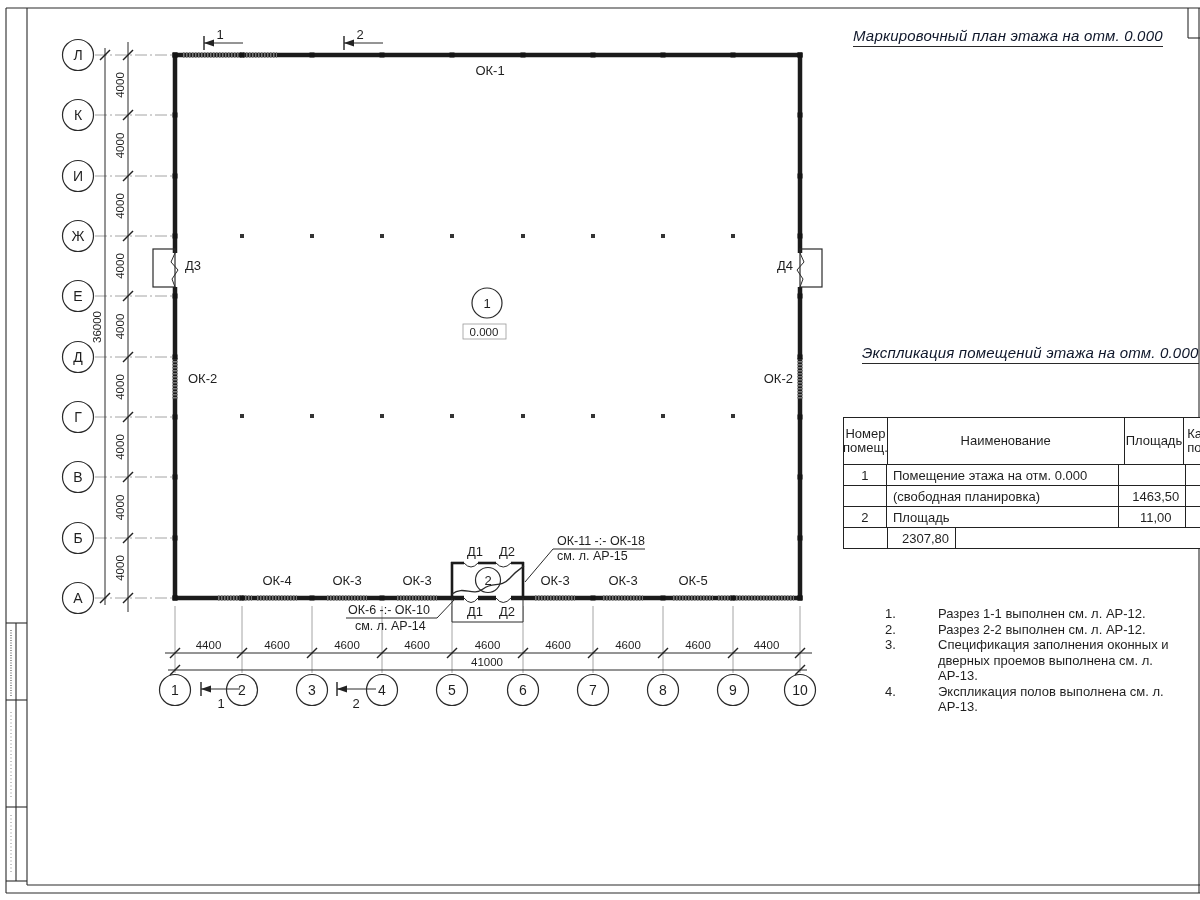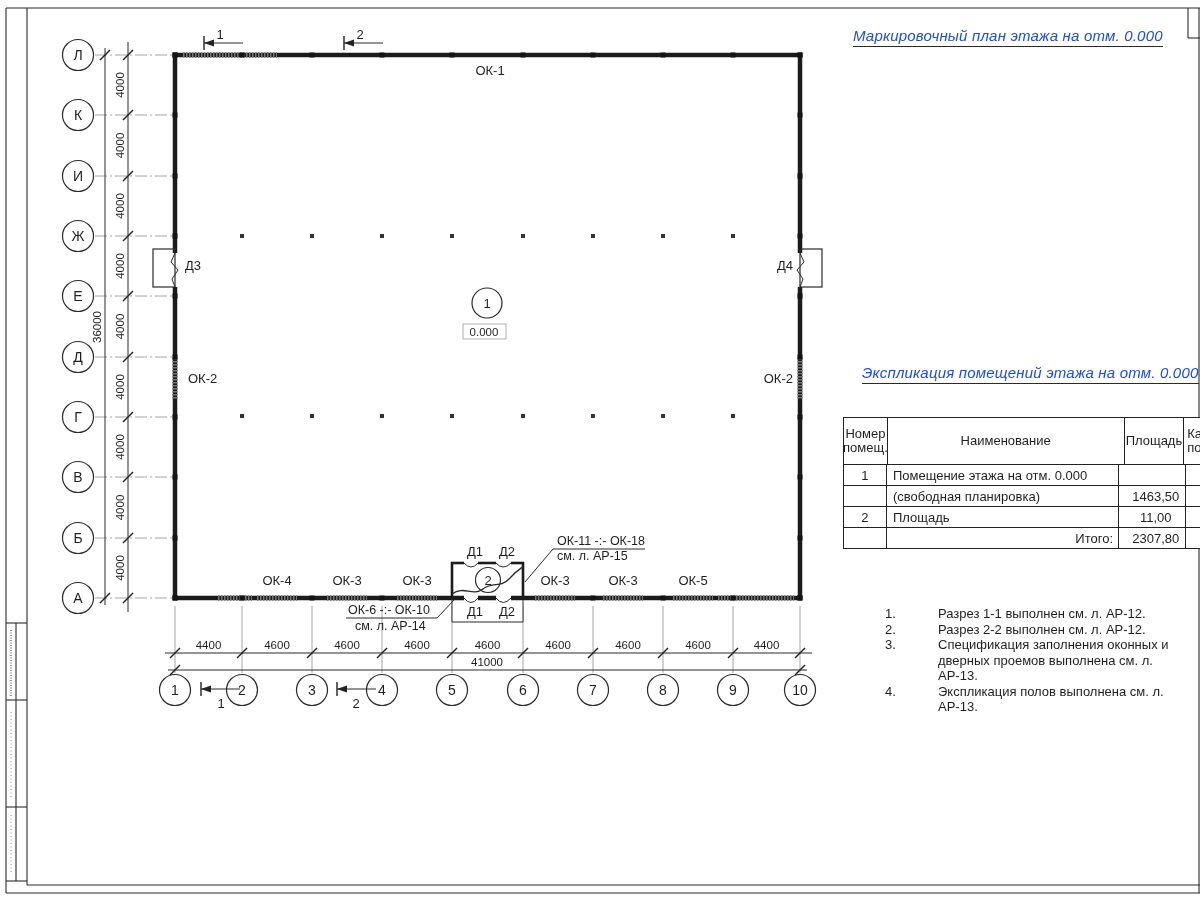--- a/index.html
+++ b/index.html
@@ -9,24 +9,24 @@
   svg text{font-family:"Liberation Sans", sans-serif;fill:#1f1f1f;}
   .wall{stroke:#1b1b1b;stroke-width:4.5;fill:none;stroke-linecap:butt;}
   .thin{stroke:#2a2a2a;stroke-width:1.2;fill:none;}
   .hair{stroke:#2a2a2a;stroke-width:1;fill:none;}
   .axisline{stroke:#9a9a9a;stroke-width:0.9;stroke-dasharray:12 3 2 3;fill:none;}
   .conn{stroke:#9a9a9a;stroke-width:0.9;fill:none;}
   .dim{stroke:#2a2a2a;stroke-width:1;fill:none;}
   .tick{stroke:#222;stroke-width:1.4;fill:none;}
   .hatch{stroke:#777;stroke-width:5.5;stroke-dasharray:1.5 1.5;fill:none;}
   .frame{stroke:#2a2a2a;stroke-width:1.1;fill:none;}
-  .titleline{font-style:italic;font-size:15px;letter-spacing:.2px;color:#1d4ed8;position:absolute;white-space:nowrap;}
+  .titleline{font-style:italic;font-size:15px;letter-spacing:.2px;color:#0f172a;position:absolute;white-space:nowrap;}
   .titleline span{border-bottom:1.2px solid #2a2a2a;padding-bottom:2px;}
   .plan-title{left:853px;top:27px;}
-  .table-title{left:862px;top:364px;}
+  .table-title{left:862px;top:344px;}
   .spec-table{position:absolute;left:843px;top:417px;width:402px;border:1.5px solid #222;background:#fff;box-sizing:border-box;}
   .thead{display:flex;height:46px;border-bottom:1px solid #222;}
   .trow{display:flex;height:20px;border-bottom:1px solid #222;}
   .trow:last-child{border-bottom:none;}
   .th,.td{border-right:1px solid #222;box-sizing:border-box;font-size:13px;display:flex;overflow:hidden;}
   .th{flex-direction:column;justify-content:center;align-items:center;line-height:14.5px;text-align:center;}
   .c1{width:44px;}.c2{width:238px;}.c3{width:60px;}.c4{width:60px;border-right:none;}
   .th.c4{align-items:flex-start;padding-left:3px;text-align:left;}
   .td{align-items:center;}
   .td.c1{justify-content:center;}
@@ -383,21 +383,20 @@
           <div class="td c4"></div>
         </div>
         <div class="trow">
           <div class="td c1">2</div>
           <div class="td c2">Площадь</div>
           <div class="td c3">11,00</div>
           <div class="td c4"></div>
         </div>
         <div class="trow">
           <div class="td c1"></div>
-          <div class="td c2 right">Итого:</div>
           <div class="td c3">2307,80</div>
           <div class="td c4"></div>
         </div>
       </div>
 </div>
 
 <div id="notes">
       <div class="note">
         <span class="n">1.</span>
         <span class="t">Разрез 1-1 выполнен см. л. АР-12.</span>

